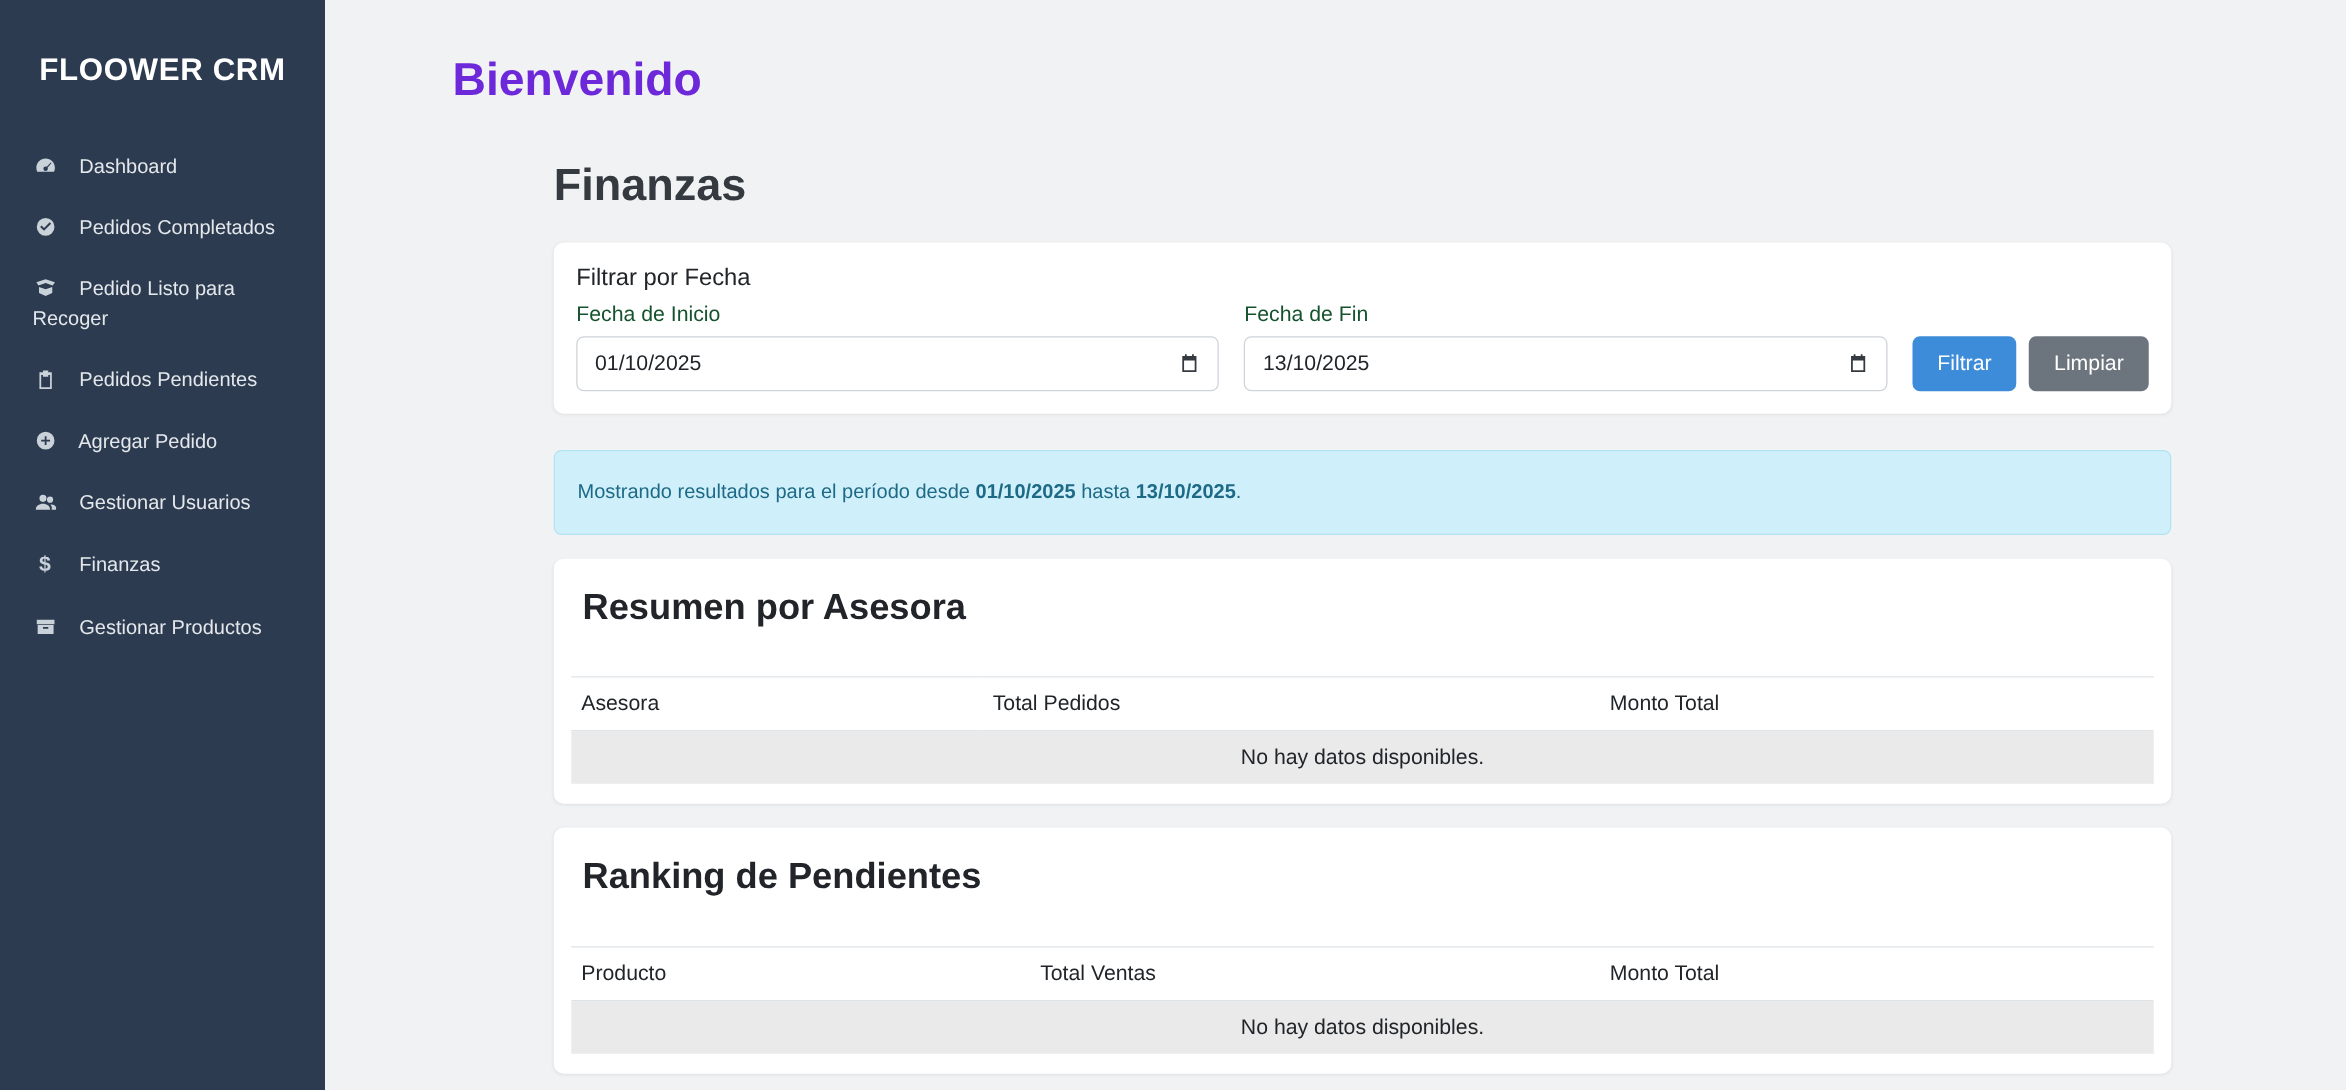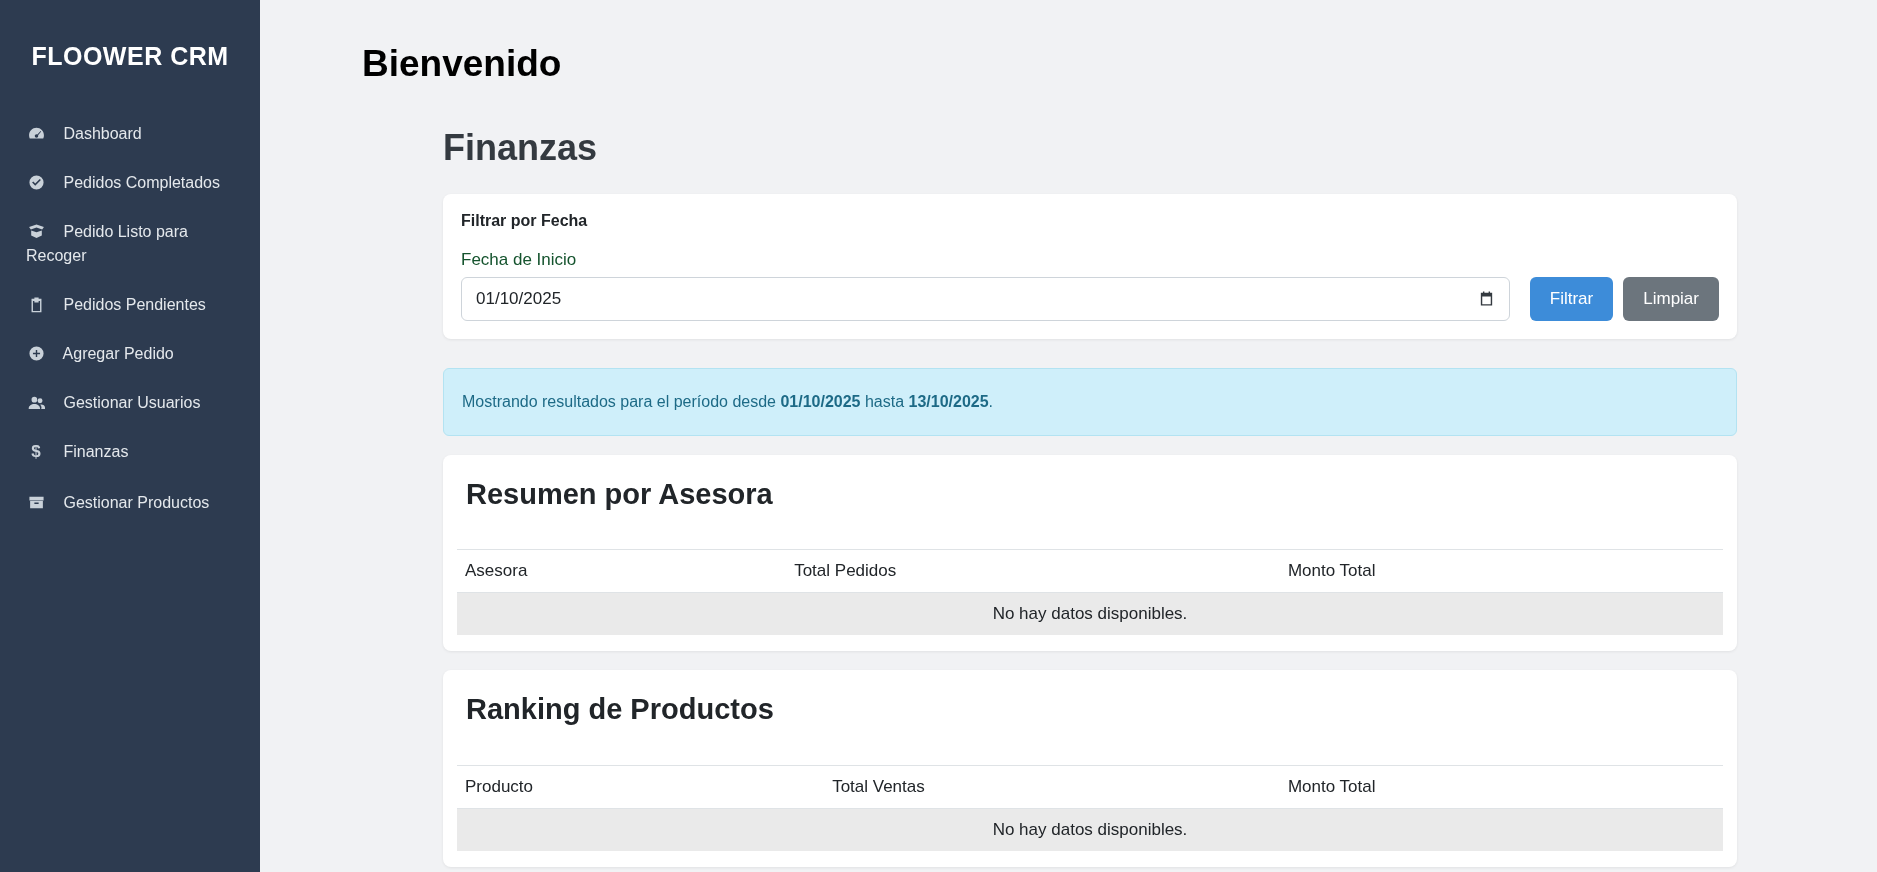--- a/index.html
+++ b/index.html
@@ -31,36 +31,36 @@
     display:inline-block; width:20px; margin-right:13px; text-align:center;
     color:#c9d1d9;
   }
   .icon svg { width:17px; height:17px; fill:currentColor; vertical-align:-3px; }
   .dollar-glyph { font-weight:700; font-size:17px; color:#c9d1d9; }
 
   
   .main { flex:1; padding-top:42px; overflow:hidden; }
   .welcome {
     margin:0 0 0 102px; font-size:37px; line-height:1.2;
-    font-weight:700; color:#000000;
+    font-weight:700; color:#6d28d9;
   }
   .content { margin:0 140px 0 183px; }
   .section-title {
     margin:40px 0 24px; font-size:36px; line-height:1.2;
     font-weight:700; color:#343a40;
   }
 
   .card {
     background:#fff; border-radius:8px;
     box-shadow:0 1px 3px rgba(0,0,0,.07);
   }
 
   
   .filter-card { padding:18px 18px 18px; }
-  .filter-title { font-weight:700; font-size:16px; margin-bottom:20px; }
+  .filter-title { font-weight:400; font-size:19px; margin-bottom:8px; }
   .filter-row { display:flex; align-items:flex-end; gap:20px; }
   .field { flex:1; }
   .field label { display:block; font-size:17px; margin-bottom:7px; color:#14532d; }
   .date-input {
     display:flex; align-items:center; justify-content:space-between;
     height:44px; padding:0 14px;
     border:1px solid #ced4da; border-radius:6px; background:#fff;
     font-size:17px; color:#212529; cursor:text;
   }
   .cal { color:#343a40; cursor:pointer; }
@@ -186,20 +186,31 @@
             <label>Fecha de Inicio</label>
             <div class="date-input">
               <span>01/10/2025</span>
               <span class="cal">
                   <svg viewBox="0 0 24 24">
                     <path fill-rule="evenodd" d="M7 2h2v2h6V2h2v2h3v18H4V4h3zM6 9v11h12V9z"></path>
                   </svg>
                 </span>
             </div>
           </div>
+          <div class="field">
+            <label>Fecha de Fin</label>
+            <div class="date-input">
+              <span>13/10/2025</span>
+              <span class="cal">
+                  <svg viewBox="0 0 24 24">
+                    <path fill-rule="evenodd" d="M7 2h2v2h6V2h2v2h3v18H4V4h3zM6 9v11h12V9z"></path>
+                  </svg>
+                </span>
+            </div>
+          </div>
           <div class="buttons">
             <button class="btn btn-primary">Filtrar</button>
             <button class="btn btn-secondary">Limpiar</button>
           </div>
         </div>
       </section>
 
       <div class="alert"><span>Mostrando resultados para el período desde </span><strong>01/10/2025</strong><span> hasta </span><strong>13/10/2025</strong><span>.</span></div>
 
       <section class="card table-card">
@@ -219,21 +230,21 @@
           </thead>
           <tbody>
             <tr>
               <td class="empty" colspan="3">No hay datos disponibles.</td>
             </tr>
           </tbody>
         </table>
       </section>
 
       <section class="card table-card">
-        <h3>Ranking de Productos</h3>
+        <h3>Ranking de Pendientes</h3>
         <table class="ranking-table">
           <colgroup>
               <col>
               <col>
               <col>
             </colgroup>
           <thead>
             <tr>
               <th>Producto</th>
               <th>Total Ventas</th>

